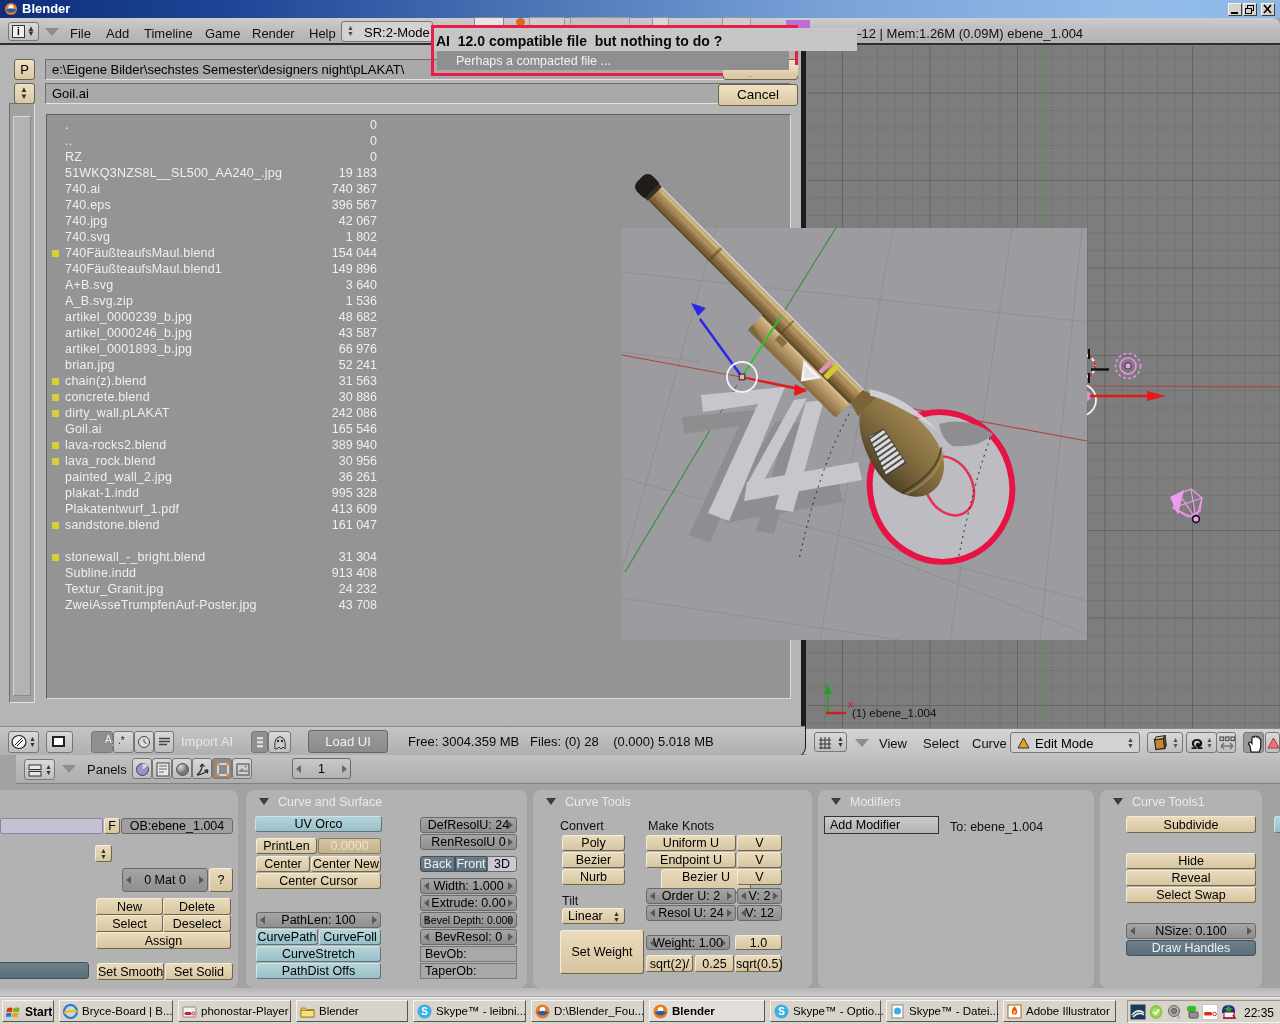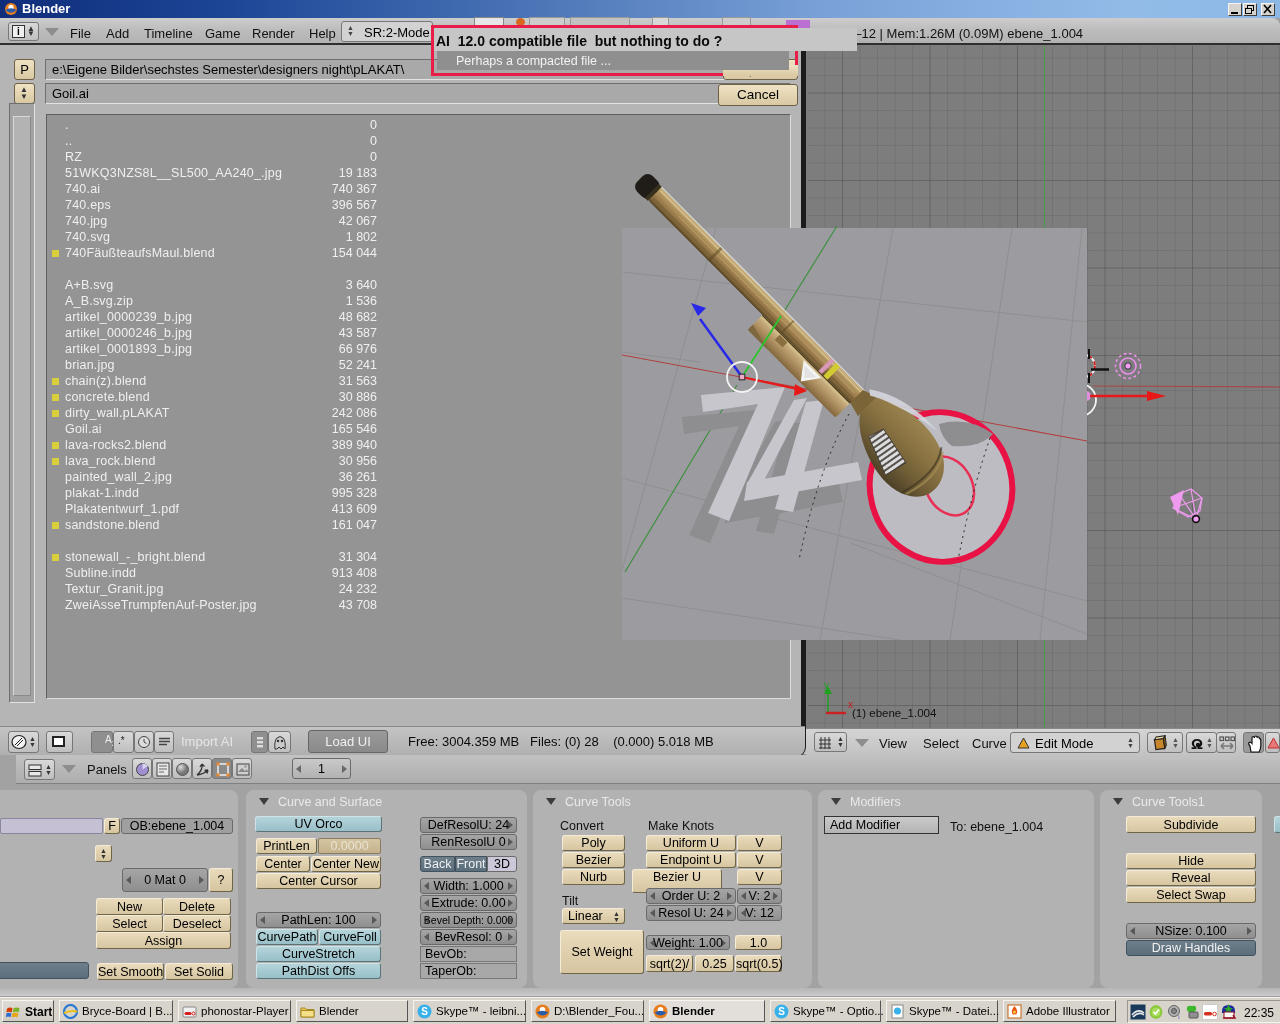--- a/index.html
+++ b/index.html
@@ -236,20 +236,24 @@
         <div class="fs">42 067</div>
       </div>
 <div class="frow" style="top:114px;">
         <div class="fn">740.svg</div>
         <div class="fs">1 802</div>
       </div>
 <div class="frow" style="top:130px;">
         <div class="blt"></div>
         <div class="fn">740FäußteaufsMaul.blend</div>
         <div class="fs">154 044</div>
+      </div>
+<div class="frow" style="top:146px;">
+        <div class="fn">740FäußteaufsMaul.blend1</div>
+        <div class="fs">149 896</div>
       </div>
 <div class="frow" style="top:162px;">
         <div class="fn">A+B.svg</div>
         <div class="fs">3 640</div>
       </div>
 <div class="frow" style="top:178px;">
         <div class="fn">A_B.svg.zip</div>
         <div class="fs">1 536</div>
       </div>
 <div class="frow" style="top:194px;">
@@ -665,21 +669,21 @@
   <div class="ptitle" style="left:32px;">Curve Tools</div>
   <div class="plabel" style="left:27px;top:29px;">Convert</div>
   <div class="bb" style="left:29px;top:45px;width:63px;height:16px;line-height:15px;">Poly</div>
   <div class="bb" style="left:29px;top:62px;width:63px;height:16px;line-height:15px;">Bezier</div>
   <div class="bb" style="left:29px;top:79px;width:63px;height:16px;line-height:15px;">Nurb</div>
   <div class="plabel" style="left:115px;top:29px;">Make Knots</div>
   <div class="bb" style="left:113px;top:45px;width:90px;height:16px;line-height:15px;">Uniform U</div>
   <div class="bb" style="left:204px;top:45px;width:45px;height:16px;line-height:15px;">V</div>
   <div class="bb" style="left:113px;top:62px;width:90px;height:16px;line-height:15px;">Endpoint U</div>
   <div class="bb" style="left:204px;top:62px;width:45px;height:16px;line-height:15px;">V</div>
-  <div class="bb" style="left:99px;top:79px;width:90px;height:24px;line-height:15px;">Bezier U</div>
+  <div class="bb" style="left:128px;top:79px;width:90px;height:24px;line-height:15px;">Bezier U</div>
   <div class="bb" style="left:204px;top:79px;width:45px;height:16px;line-height:15px;">V</div>
   <div class="nf" style="left:113px;top:98px;width:90px;height:16px;line-height:15px;">Order U: 2<div class="la"></div><div class="ra"></div></div>
   <div class="nf" style="left:204px;top:98px;width:45px;height:16px;line-height:15px;">V: 2<div class="la"></div><div class="ra"></div></div>
   <div class="nf" style="left:113px;top:115px;width:90px;height:16px;line-height:15px;">Resol U: 24<div class="la"></div><div class="ra"></div></div>
   <div class="nf" style="left:204px;top:115px;width:45px;height:16px;line-height:15px;">V: 12<div class="la"></div></div>
   <div class="plabel" style="left:29px;top:104px;">Tilt</div>
   <div class="bb" style="left:29px;top:118px;width:63px;height:16px;line-height:15px;text-align:left;padding-left:5px;">Linear<div style="position:absolute;right:4px;top:2px;font-size:7px;color:#333;line-height:6px;">▲<br>▼</div></div>
   <div class="bb" style="left:27px;top:140px;width:84px;height:44px;line-height:42px;">Set Weight</div>
   <div class="nf" style="left:113px;top:145px;width:84px;height:15px;line-height:14px;">Weight: 1.00<div class="la"></div><div class="ra"></div></div>
   <div class="bb" style="left:202px;top:145px;width:47px;height:15px;line-height:14px;">1.0</div>

